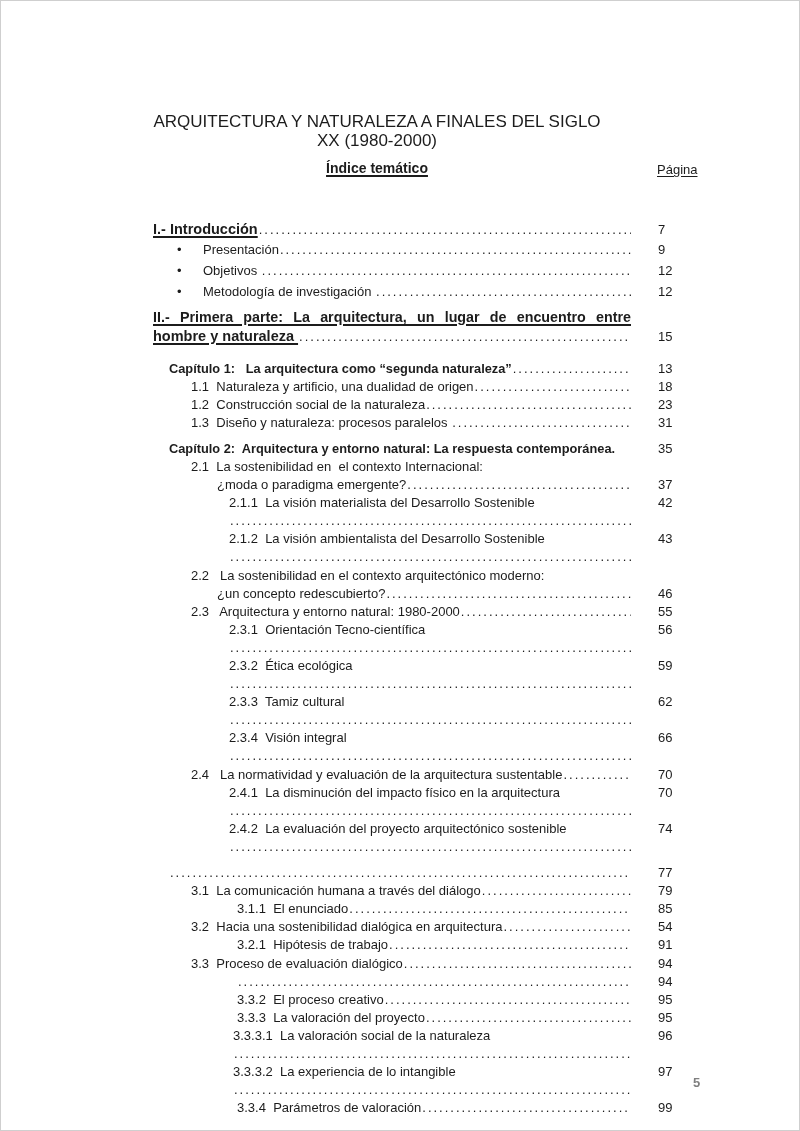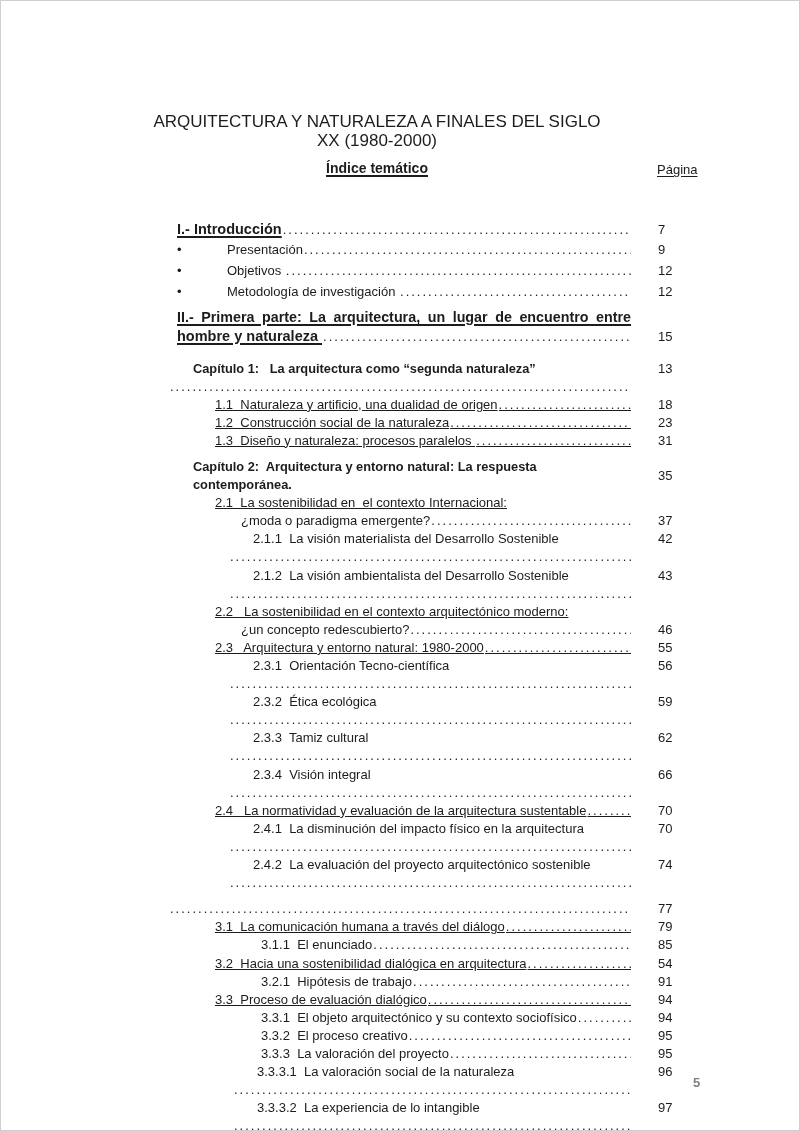--- a/index.html
+++ b/index.html
@@ -48,21 +48,21 @@
   
   .toc {
     position: absolute;
     top: 219px;
     left: 152px;
     width: 543px;
     font-size: 13px;
   }
   .row { display: flex; line-height: 18.1px; }
   .row .left { width: 478px; display: flex; box-sizing: border-box; }
-  .row .t { white-space: pre-wrap; margin-left: 24px; }
+  .row .t { white-space: pre-wrap; }
   .row .leader {
     flex: 1;
     overflow: hidden;
     white-space: nowrap;
     letter-spacing: 2px;
     margin-left: 1px;
   }
   .row .pg {
     margin-left: 27px;
     width: 38px;
@@ -91,23 +91,23 @@
     font-size: 14.3px;
     text-align: justify;
     text-align-last: justify;
     text-decoration: underline;
     text-decoration-thickness: 2px;
     text-underline-offset: 2px;
   }
   .row.bullet { line-height: 21px; }
   .row.bullet .left { padding-left: 24px; }
   .bullet-marker { display: inline-block; width: 26px; flex: none; }
-  .row.chapter .left { padding-left: 16px; flex-direction: column; }
+  .row.chapter .left { padding-left: 16px; }
   .row.chapter .t { font-weight: bold; font-size: 12.8px; }
-  .row.l2 .left { padding-left: 38px; text-decoration: underline; }
+  .row.l2 .left { padding-left: 38px; }
   .row.l2cont .left { padding-left: 64px; }
   .row.l3 .left { padding-left: 76px; flex-direction: column; }
   .row.l3b .left { padding-left: 84px; }
   .row.l4 .left { padding-left: 80px; flex-direction: column; }
   
   .footer-num {
     position: absolute;
     top: 1074px;
     left: 692px;
     font-size: 13px;
@@ -338,21 +338,20 @@
       </div>
       <div class="row l2">
         <div class="left">
           <span class="t">3.3  Proceso de evaluación dialógico</span>
           <span class="leader">................................................................................................................................................................</span>
         </div>
         <span class="pg">94</span>
       </div>
       <div class="row l3b">
         <div class="left">
-          <span class="t">3.3.1  El objeto arquitectónico y su contexto sociofísico</span>
           <span class="leader">................................................................................................................................................................</span>
         </div>
         <span class="pg">94</span>
       </div>
       <div class="row l3b">
         <div class="left">
           <span class="t">3.3.2  El proceso creativo</span>
           <span class="leader">................................................................................................................................................................</span>
         </div>
         <span class="pg">95</span>

